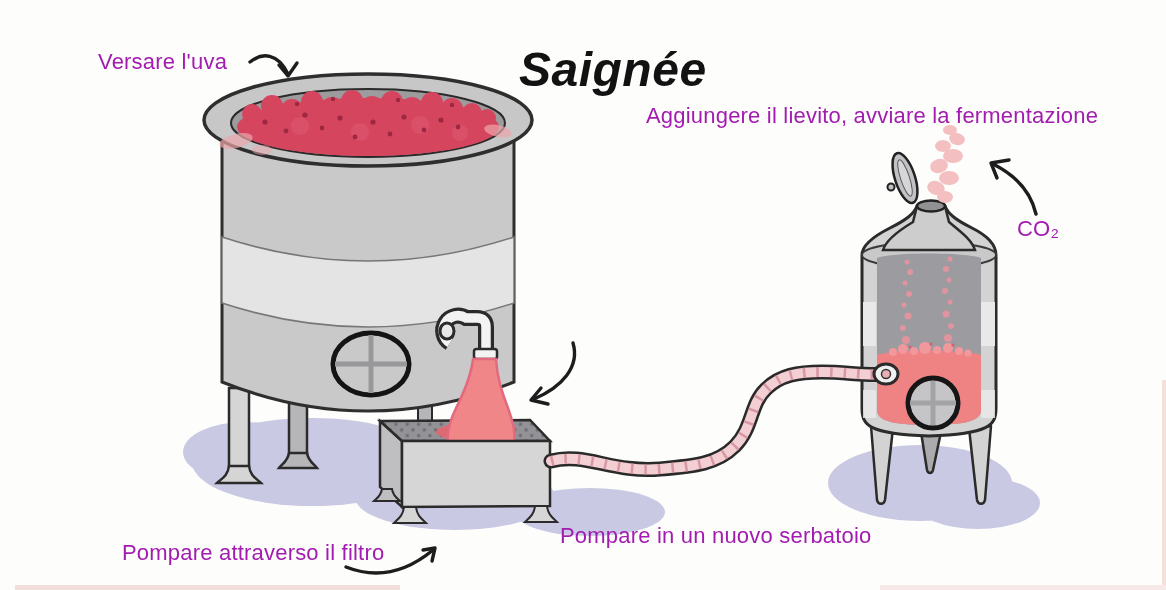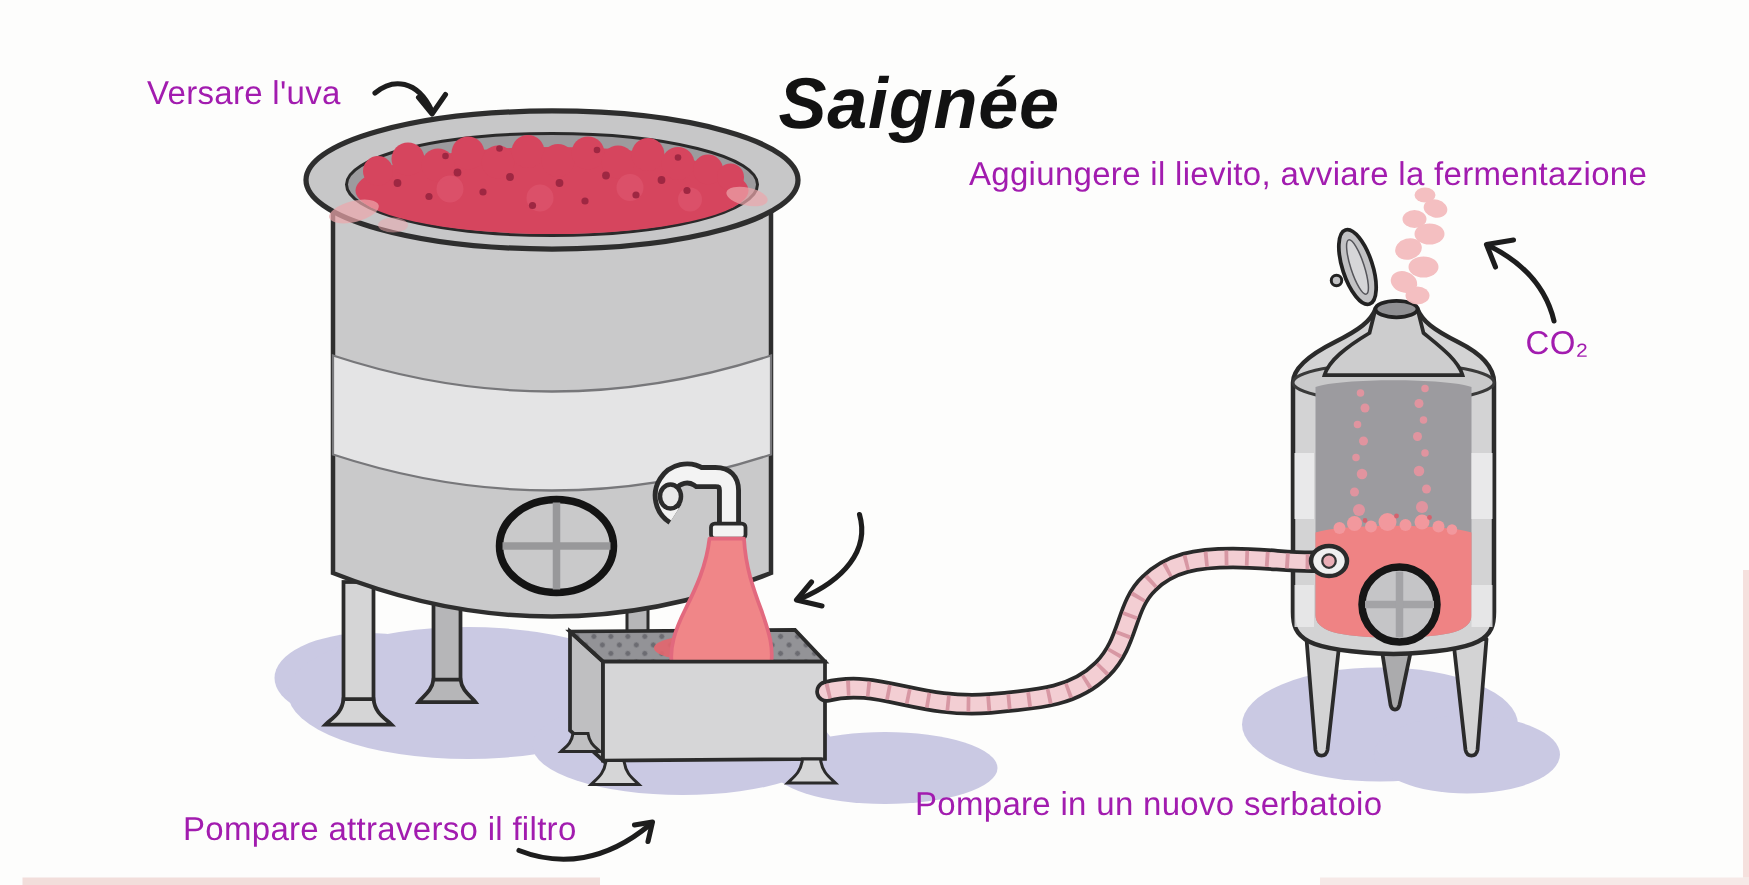--- a/index.html
+++ b/index.html
@@ -264,15 +264,15 @@
 
 <div class="lbl" style="left:98px;top:49px;">Versare l'uva</div>
 
 <div class="lbl" style="left:646px;top:103px;">Aggiungere il lievito, avviare la fermentazione</div>
 
 <div class="lbl" style="left:1017px;top:216px;">CO₂</div>
 
 
 <div class="lbl" style="left:122px;top:540px;">Pompare attraverso il filtro</div>
 
-<div class="lbl" style="left:610px;top:523px;">Pompare in un nuovo serbatoio</div>
+<div class="lbl" style="left:560px;top:523px;">Pompare in un nuovo serbatoio</div>
 
 </div>
 
 </body></html>

